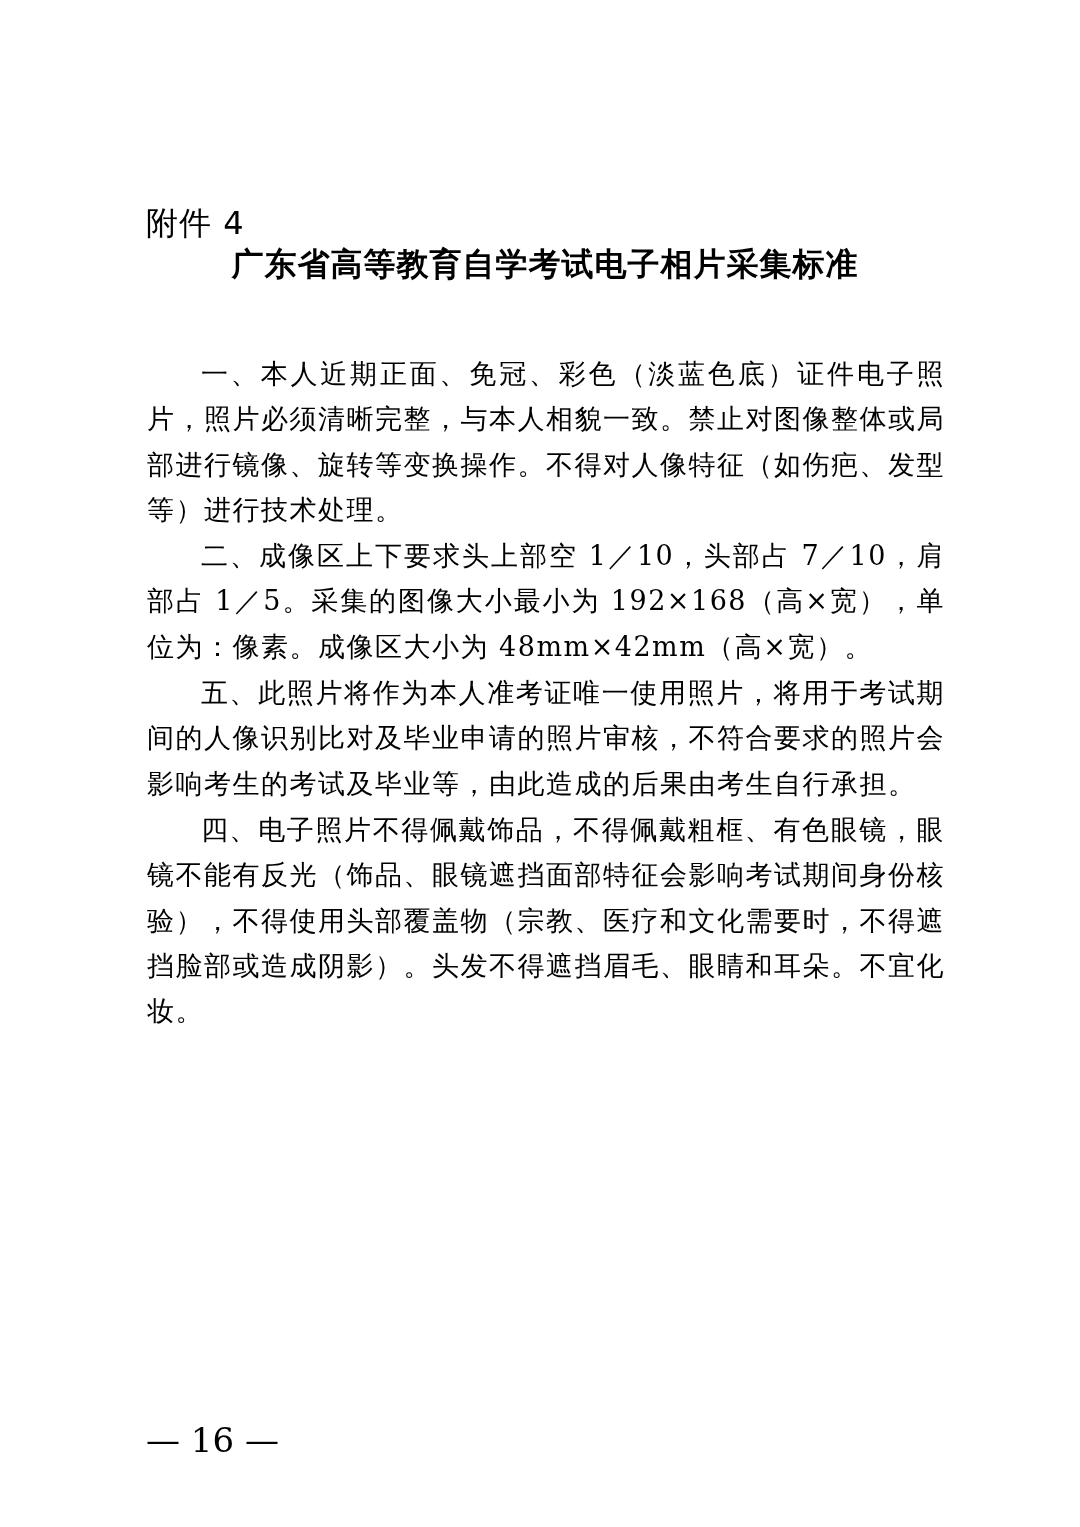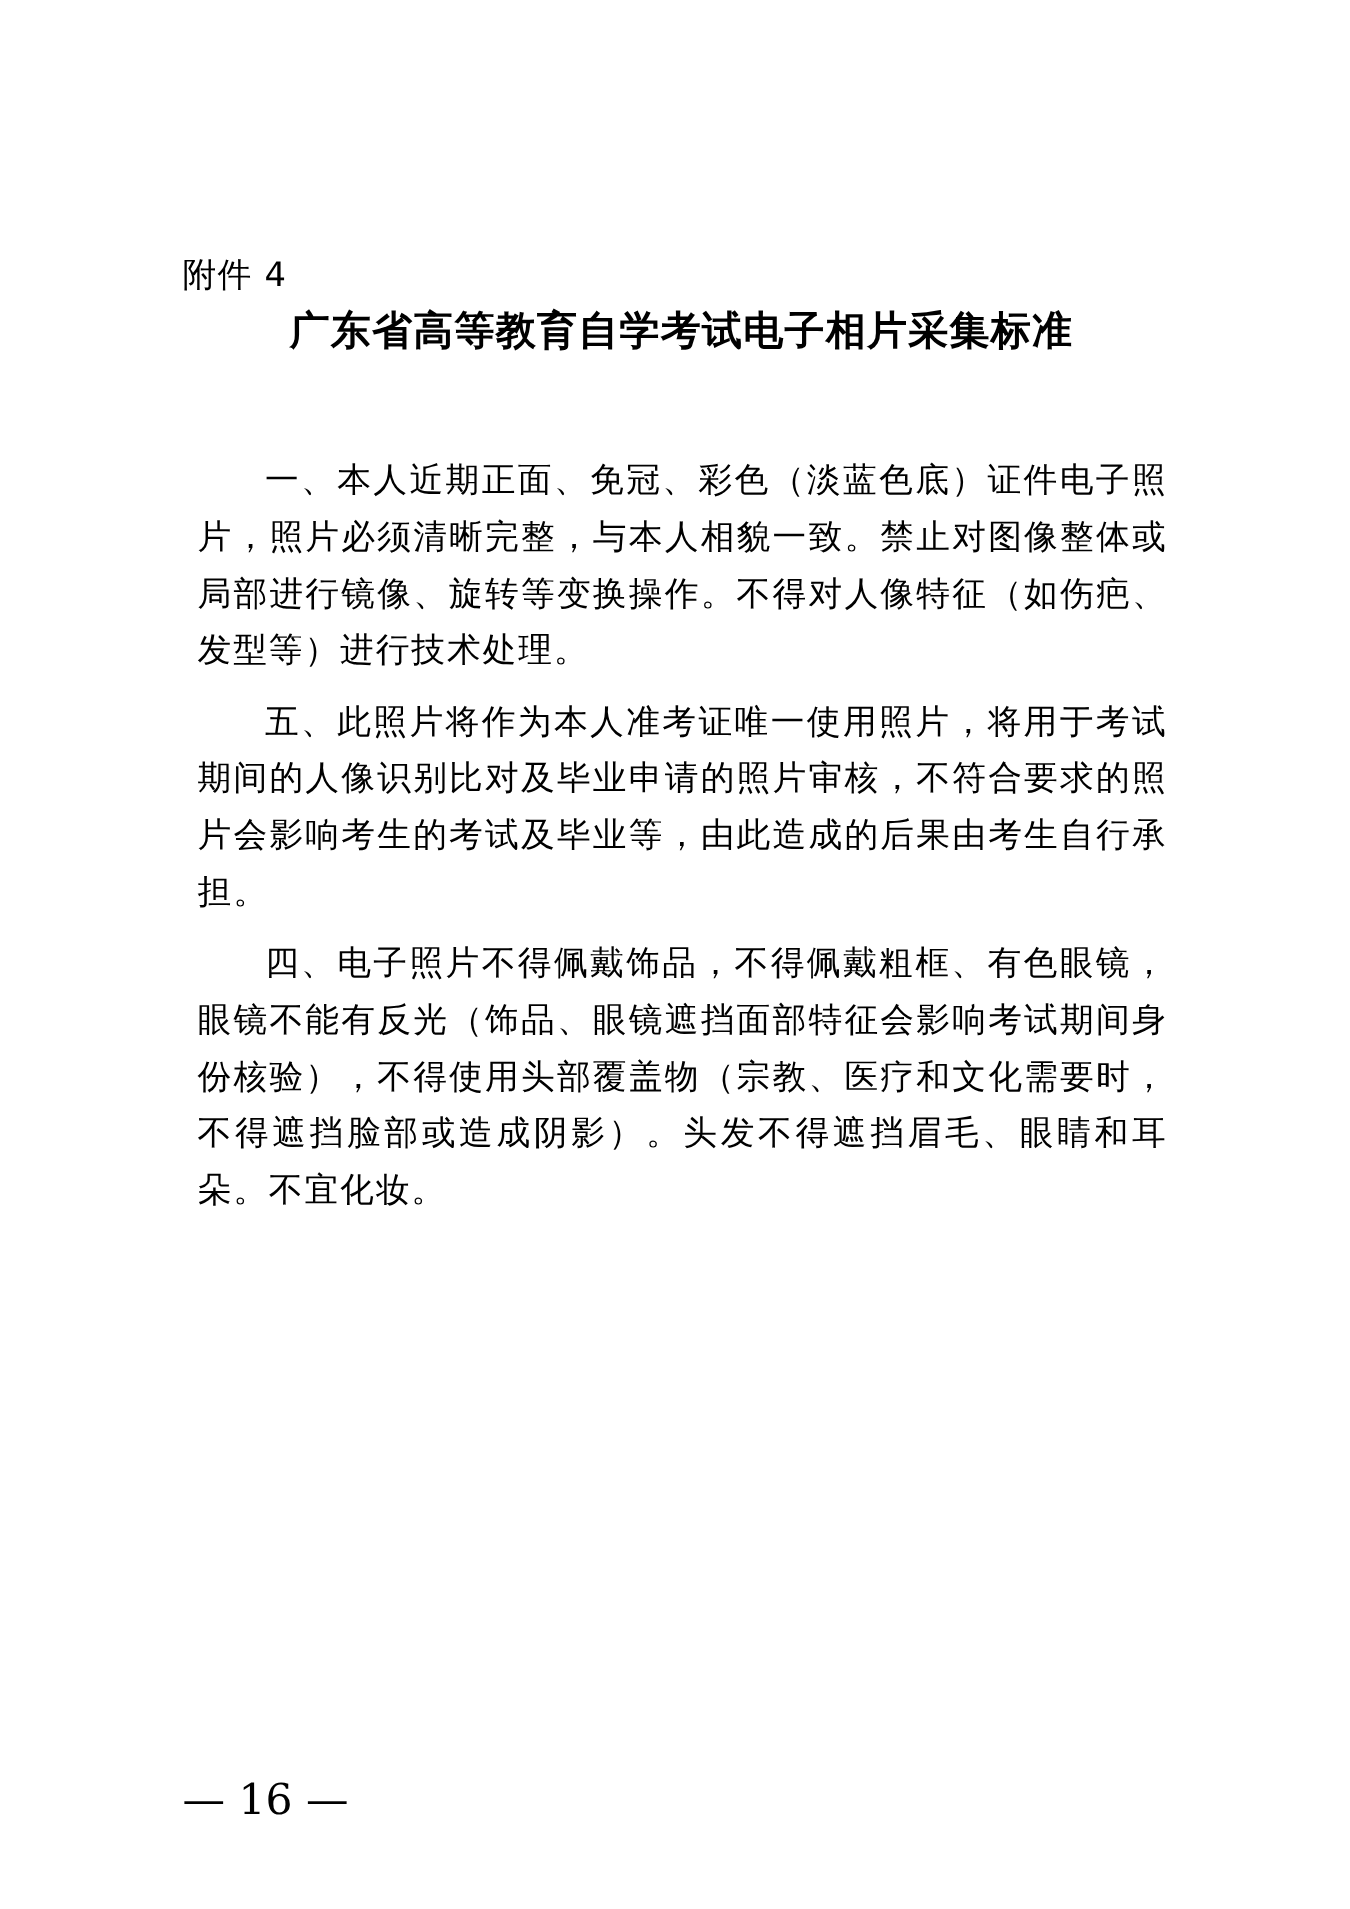--- a/index.html
+++ b/index.html
@@ -1,32 +1,33 @@
 <!DOCTYPE html>
 <html><head>
 <meta charset="utf-8">
 <style>
   html, body { margin: 0; padding: 0; background: #ffffff; }
   body { width: 1080px; height: 1527px; position: relative; overflow: hidden;
          font-family: "DejaVu Serif", "Liberation Serif", serif; color: #000; }
-  .attachment { position: absolute; left: 146px; top: 202px; font-size: 27px;
+  .attachment { position: absolute; left: 146px; top: 202px; font-size: 32px;
                 font-family: "DejaVu Sans", "Liberation Sans", sans-serif; letter-spacing: 1px; }
   .title { position: absolute; left: 140px; top: 243px; width: 810px; text-align: center;
            font-size: 32px; font-weight: bold; letter-spacing: 1px;
            font-family: "DejaVu Serif", "Liberation Serif", serif; }
   .body { position: absolute; left: 146px; top: 350px; width: 800px; }
   .para { font-size: 27px; line-height: 45.3px; text-align: justify; text-indent: 2em;
-          margin: 12px; letter-spacing: 1.5px; }
+          margin: 1px; letter-spacing: 1.5px; }
   .page-num { position: absolute; left: 146px; top: 1420px; font-size: 34px; }
 </style>
 </head>
 <body>
 
 <div class="attachment">附件 4</div>
 <div class="title">广东省高等教育自学考试电子相片采集标准</div>
 
 <div class="body">
   <p class="para">一、本人近期正面、免冠、彩色（淡蓝色底）证件电子照片，照片必须清晰完整，与本人相貌一致。禁止对图像整体或局部进行镜像、旋转等变换操作。不得对人像特征（如伤疤、发型等）进行技术处理。</p>
+  <p class="para">二、成像区上下要求头上部空 1／10，头部占 7／10，肩部占 1／5。采集的图像大小最小为 192×168（高×宽），单位为：像素。成像区大小为 48mm×42mm（高×宽）。</p>
   <p class="para">五、此照片将作为本人准考证唯一使用照片，将用于考试期间的人像识别比对及毕业申请的照片审核，不符合要求的照片会影响考生的考试及毕业等，由此造成的后果由考生自行承担。</p>
   <p class="para">四、电子照片不得佩戴饰品，不得佩戴粗框、有色眼镜，眼镜不能有反光（饰品、眼镜遮挡面部特征会影响考试期间身份核验），不得使用头部覆盖物（宗教、医疗和文化需要时，不得遮挡脸部或造成阴影）。头发不得遮挡眉毛、眼睛和耳朵。不宜化妆。</p>
 </div>
 
 <div class="page-num">— 16 —</div>
 
 </body></html>

